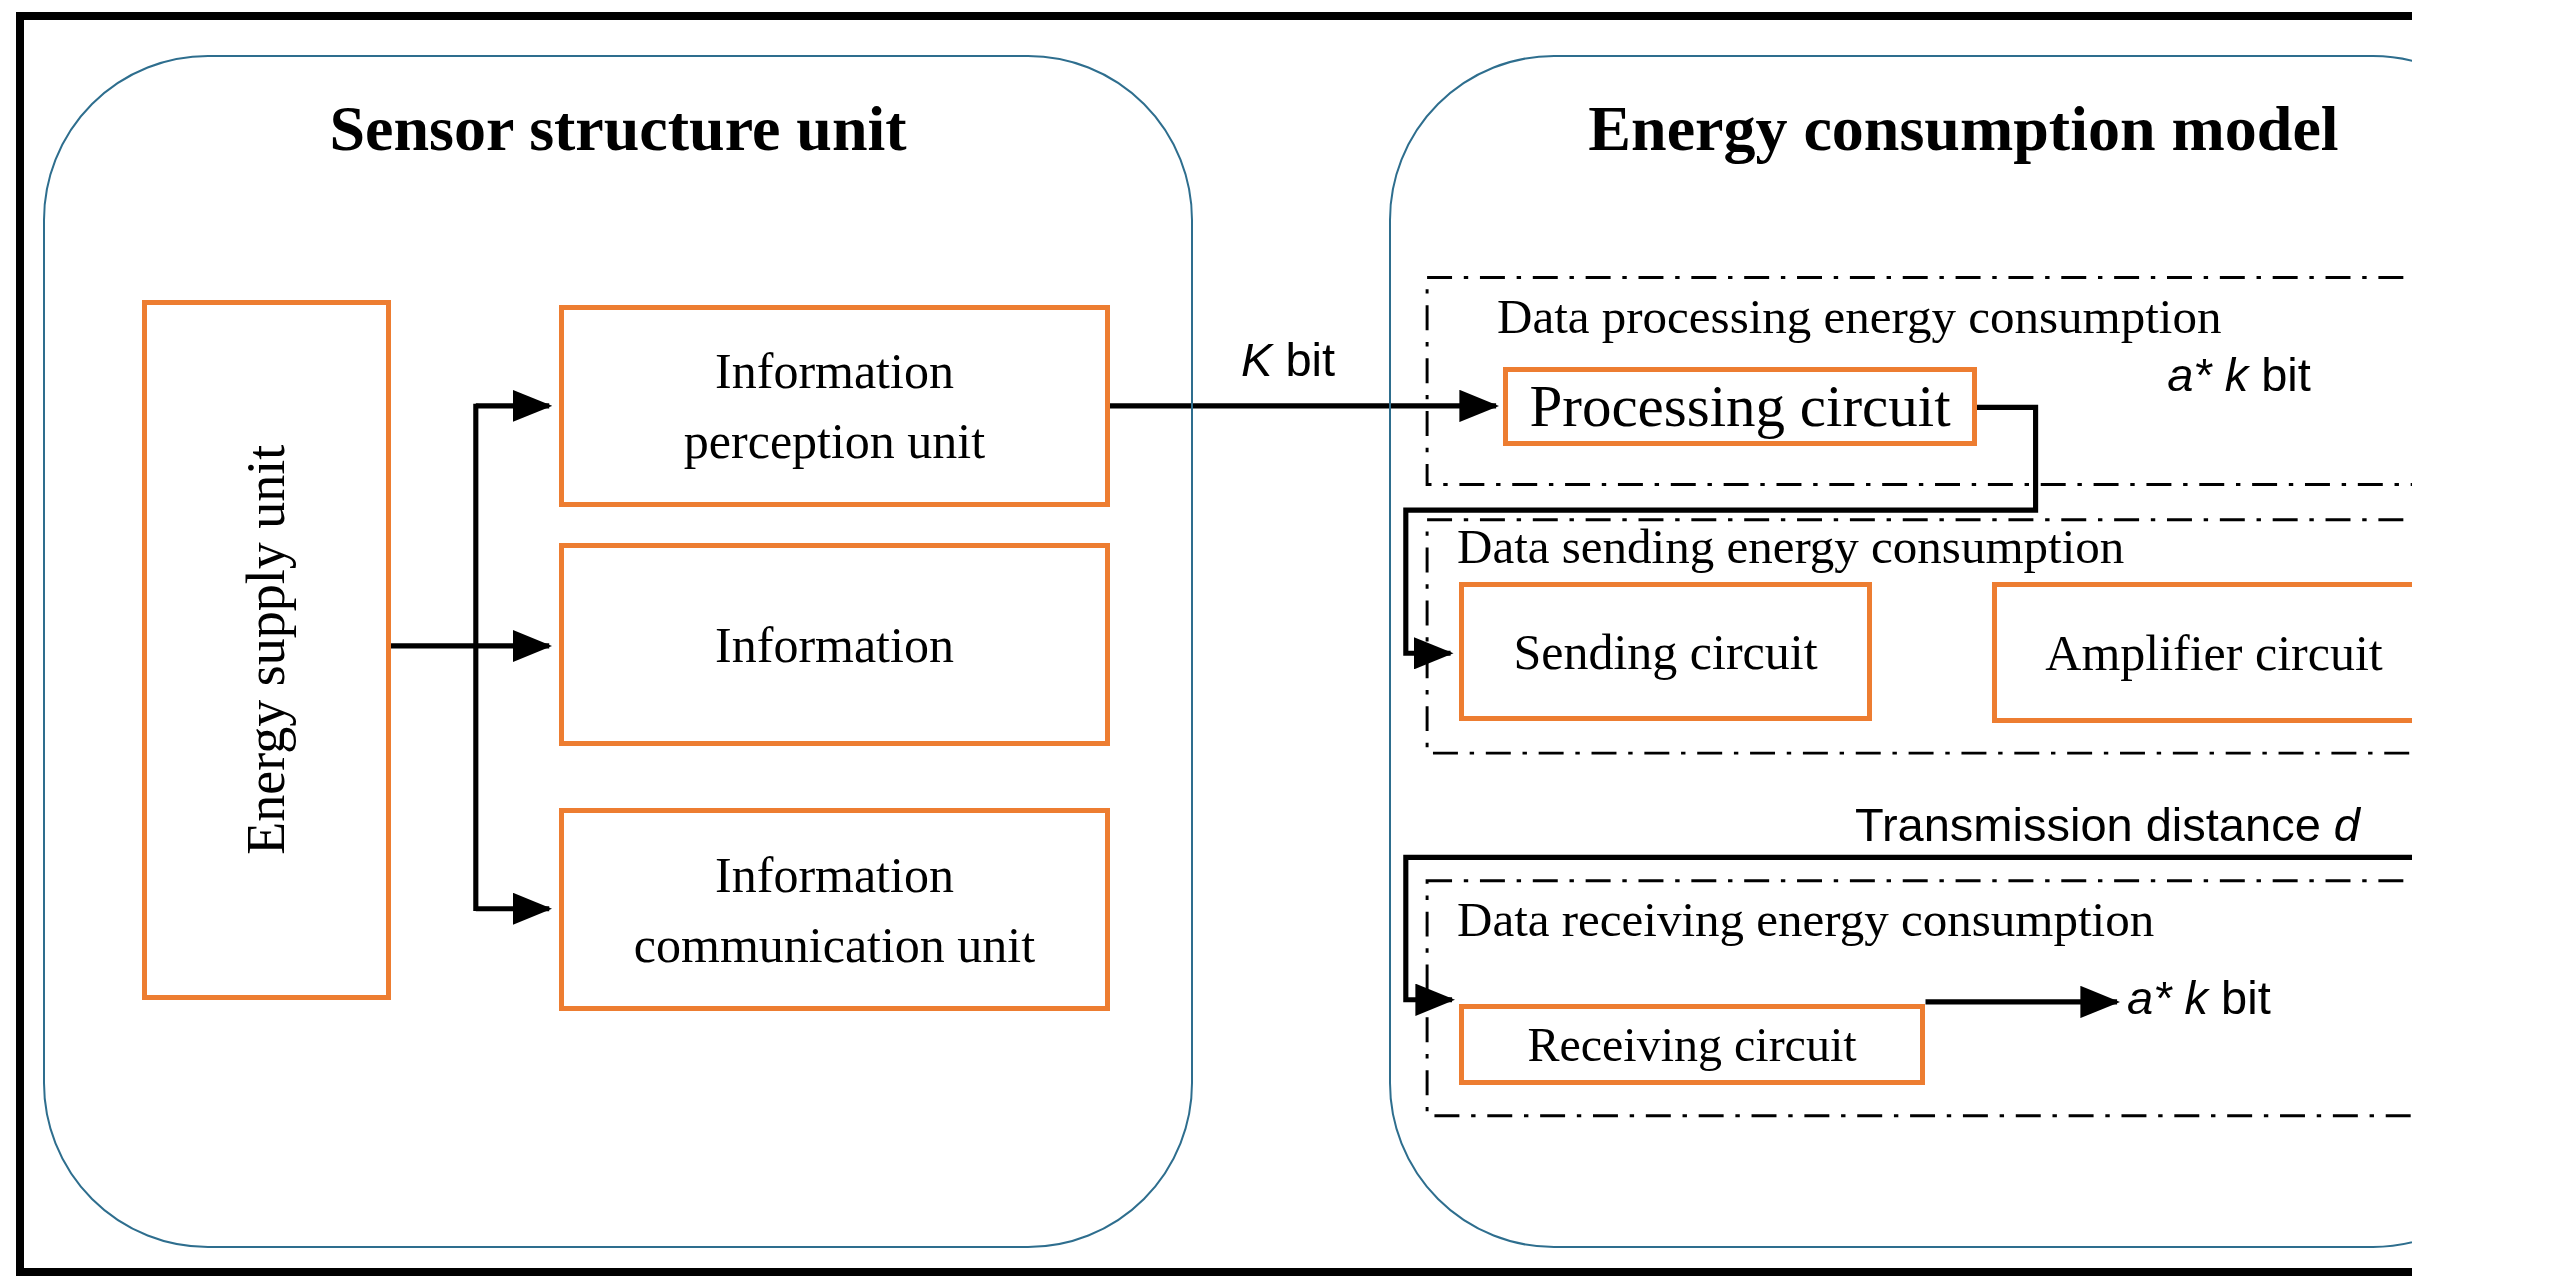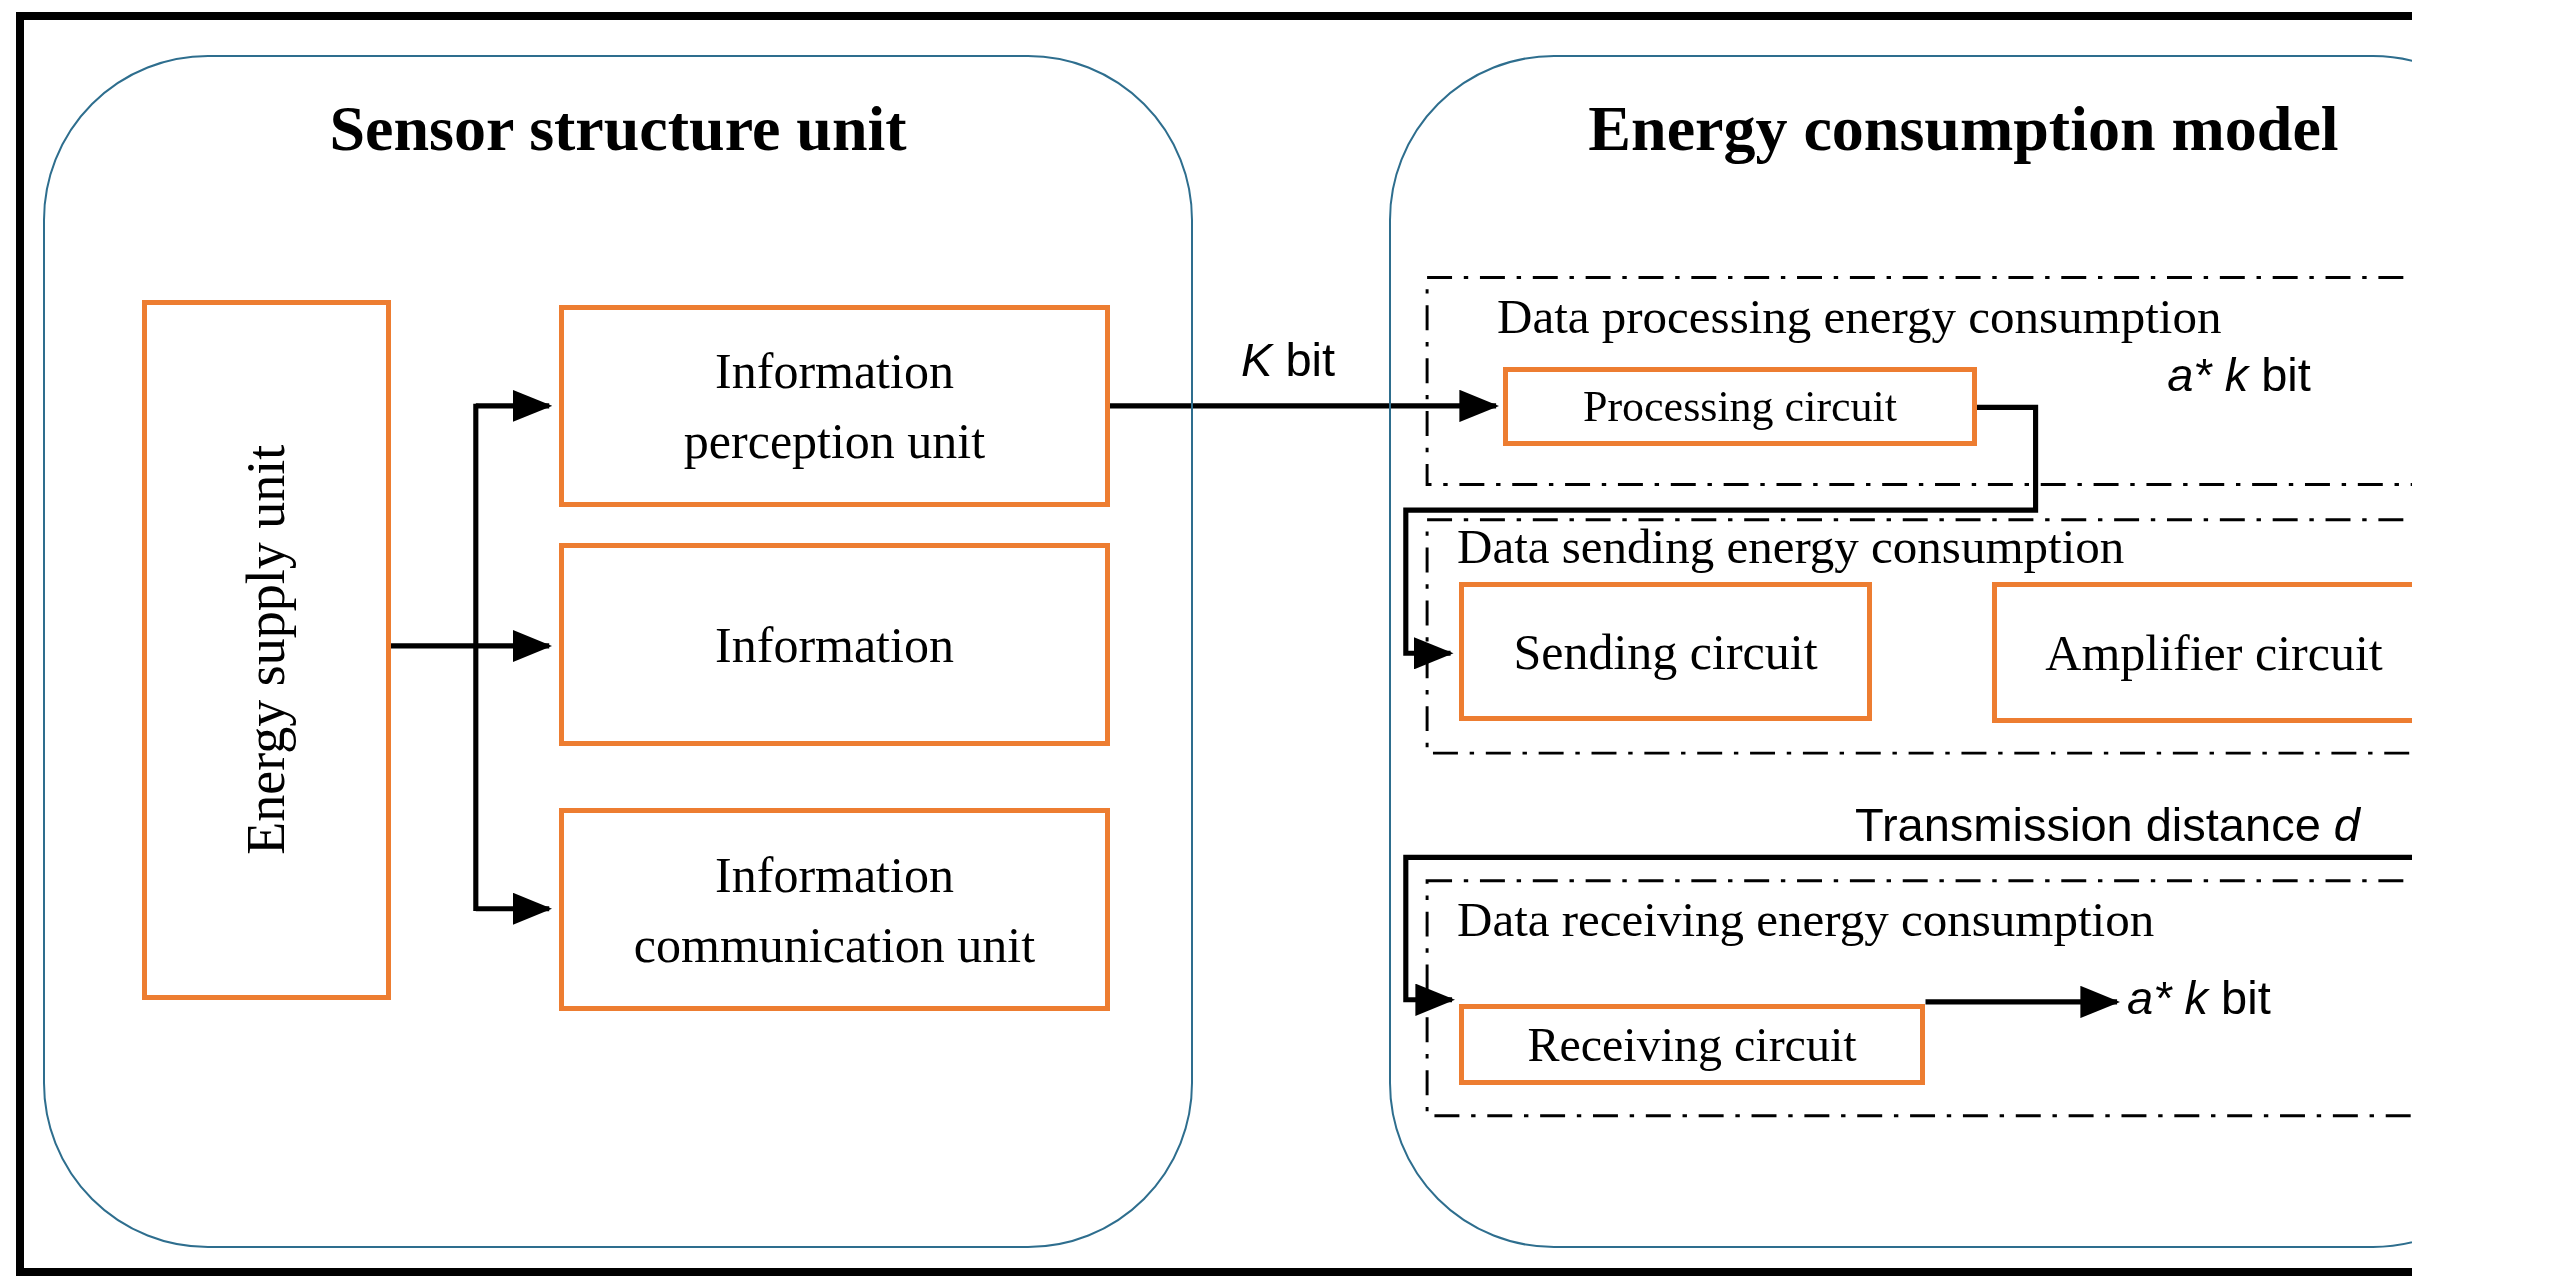--- a/index.html
+++ b/index.html
@@ -33,21 +33,21 @@
   .obox{
     position:absolute;border:5.1px solid #ED7D31;box-sizing:border-box;
     background:#ffffff;display:flex;align-items:center;justify-content:center;
     font-size:50px;line-height:1.4;text-align:center;
   }
   .obox.energy{left:142px;top:300px;width:249px;height:700px;}
   .obox.energy .rot{transform:rotate(-90deg);white-space:nowrap;font-size:54px;}
   .obox.unit1{left:559px;top:305px;width:551px;height:202px;}
   .obox.unit2{left:559px;top:543px;width:551px;height:203px;}
   .obox.unit3{left:559px;top:808px;width:551px;height:203px;}
-  .obox.proc{left:1503px;top:367px;width:474px;height:79px;font-size:44px;}
+  .obox.proc{left:1503px;top:367px;width:474px;height:79px;font-size:59px;}
   .obox.send{left:1459px;top:582px;width:413px;height:139px;}
   .obox.amp{left:1992px;top:582px;width:444px;height:141px;}
   .obox.recv{left:1459px;top:962px;width:466px;height:81px;font-size:48px;margin-top:42px;}
   
   .caption{position:absolute;font-size:49px;white-space:nowrap;}
   .caption.proc{left:1457px;top:288px;margin-left:40px;}
   .caption.send{left:1457px;top:518px;}
   .caption.recv{left:1457px;top:891px;}
   
   .sans-label{

